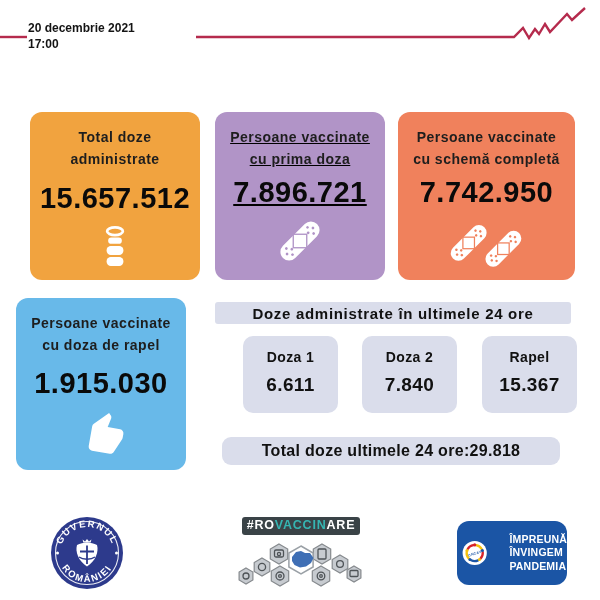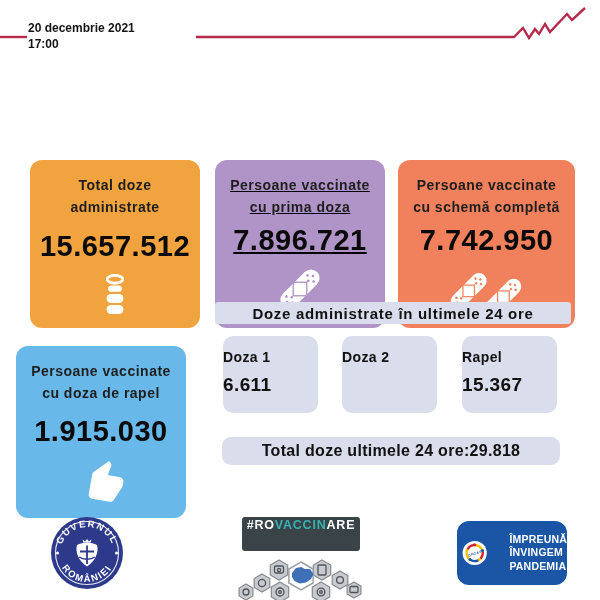--- a/index.html
+++ b/index.html
@@ -4,43 +4,43 @@
 <style>
   html,body{margin:0;padding:0;background:#fff;}
   .canvas{position:relative;width:600px;height:600px;background:#ffffff;overflow:hidden;
           font-family:"Liberation Sans", sans-serif;}
   
   #topline{position:absolute;left:0;top:0;pointer-events:none;}
   
   .date-block{position:absolute;left:28px;top:21px;width:168px;
               font-weight:bold;font-size:12px;color:#141414;line-height:1.3;}
   
-  .card{position:absolute;border-radius:12px;display:flex;flex-direction:column;align-items:center;box-sizing:border-box;margin-top:48px;}
+  .card{position:absolute;border-radius:12px;display:flex;flex-direction:column;align-items:center;box-sizing:border-box;}
   .card-title{font-size:14px;font-weight:bold;letter-spacing:.5px;line-height:1.55;text-align:center;
               margin-top:15px;color:#1e1e1e;padding:0 8px;}
   .card-value{font-size:29px;font-weight:bold;letter-spacing:.5px;color:#0a0a0a;margin-top:auto;}
   .card-icon{margin-top:auto;margin-bottom:12px;line-height:0;}
   #card-total   {left:30px; top:112px;width:170px;height:168px;background:#F1A33F;}
   #card-first   {left:215px;top:112px;width:170px;height:168px;background:#B194C7;text-decoration:underline;}
   #card-full    {left:398px;top:112px;width:177px;height:168px;background:#F0815C;}
   #card-booster {left:16px; top:298px;width:170px;height:172px;background:#68B9E9;}
   
   .lightbar{position:absolute;background:#DADDEB;border-radius:3px;display:flex;align-items:center;
             justify-content:center;font-weight:bold;color:#111;}
   #last24-header{left:215px;top:302px;width:356px;height:22px;font-size:15px;letter-spacing:.7px;}
   #total-bar{left:222px;top:437px;width:338px;height:28px;font-size:16px;letter-spacing:.3px;border-radius:9px;}
   .mini{position:absolute;top:336px;width:95px;height:77px;background:#DADDEB;border-radius:10px;
-        color:#111;}
+        text-align:center;color:#111;margin-left:20px;}
   #mini-1{left:223px;} #mini-2{left:342px;} #mini-3{left:462px;}
   .mini-label{font-size:14px;font-weight:bold;letter-spacing:.4px;margin-top:13px;}
   .mini-value{font-size:19px;font-weight:bold;letter-spacing:.4px;margin-top:9px;}
   
   #gov-logo{position:absolute;left:48px;top:514px;}
   .rovac{position:absolute;left:236px;top:517px;width:130px;display:flex;flex-direction:column;align-items:center;}
-  .rovac-strip{background:#3A4347;color:#fff;border-radius:3px;padding:2px 5px 19px;font-size:12.5px;
+  .rovac-strip{background:#3A4347;color:#fff;border-radius:3px;padding:2px 5px 3px;font-size:12.5px;
                font-weight:bold;letter-spacing:.8px;line-height:1;white-space:nowrap;}
   .rovac-strip .teal{color:#35B5B2;}
   .cncav{position:absolute;left:457px;top:521px;width:110px;height:64px;background:#1B55A5;border-radius:12px;
          display:flex;align-items:center;padding-left:5px;box-sizing:border-box;}
   .cncav-lines{margin-left:22px;color:#fff;font-weight:bold;font-size:10.5px;letter-spacing:.2px;line-height:1.3;}
 </style>
 </head>
 <body>
 
 <div class="canvas">
@@ -139,20 +139,21 @@
   </div>
 
   <div class="lightbar" id="last24-header">Doze administrate în ultimele 24 ore</div>
 
   <div class="mini" id="mini-1">
     <div class="mini-label">Doza 1</div>
     <div class="mini-value">6.611</div>
   </div>
   <div class="mini" id="mini-2">
     <div class="mini-label">Doza 2</div>
+    <div class="mini-value">7.840</div>
   </div>
   <div class="mini" id="mini-3">
     <div class="mini-label">Rapel</div>
     <div class="mini-value">15.367</div>
   </div>
 
   <div class="lightbar" id="total-bar">
     <span>Total doze ultimele 24 ore:</span>
     <span>29.818</span>
   </div>

